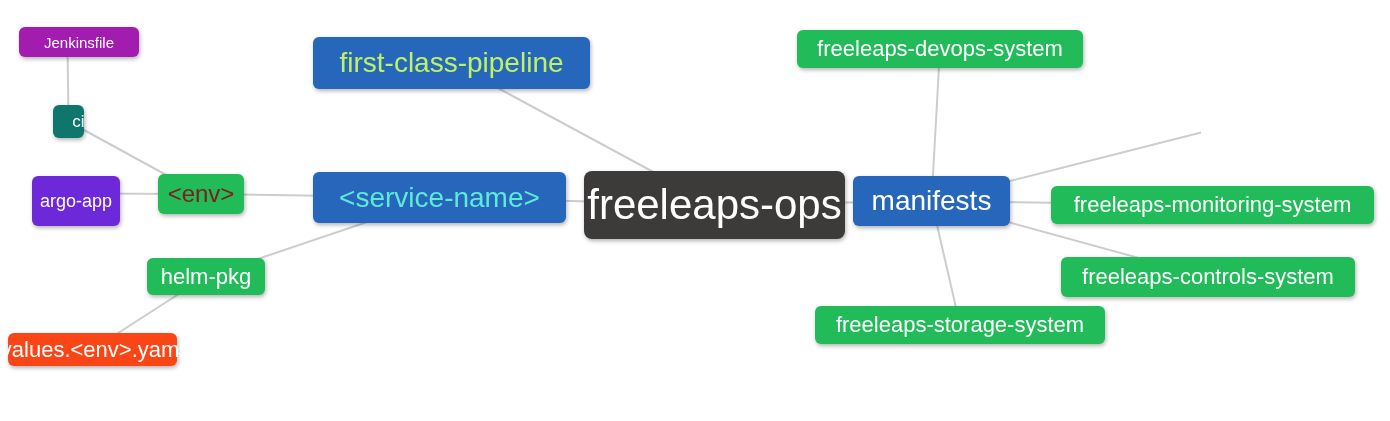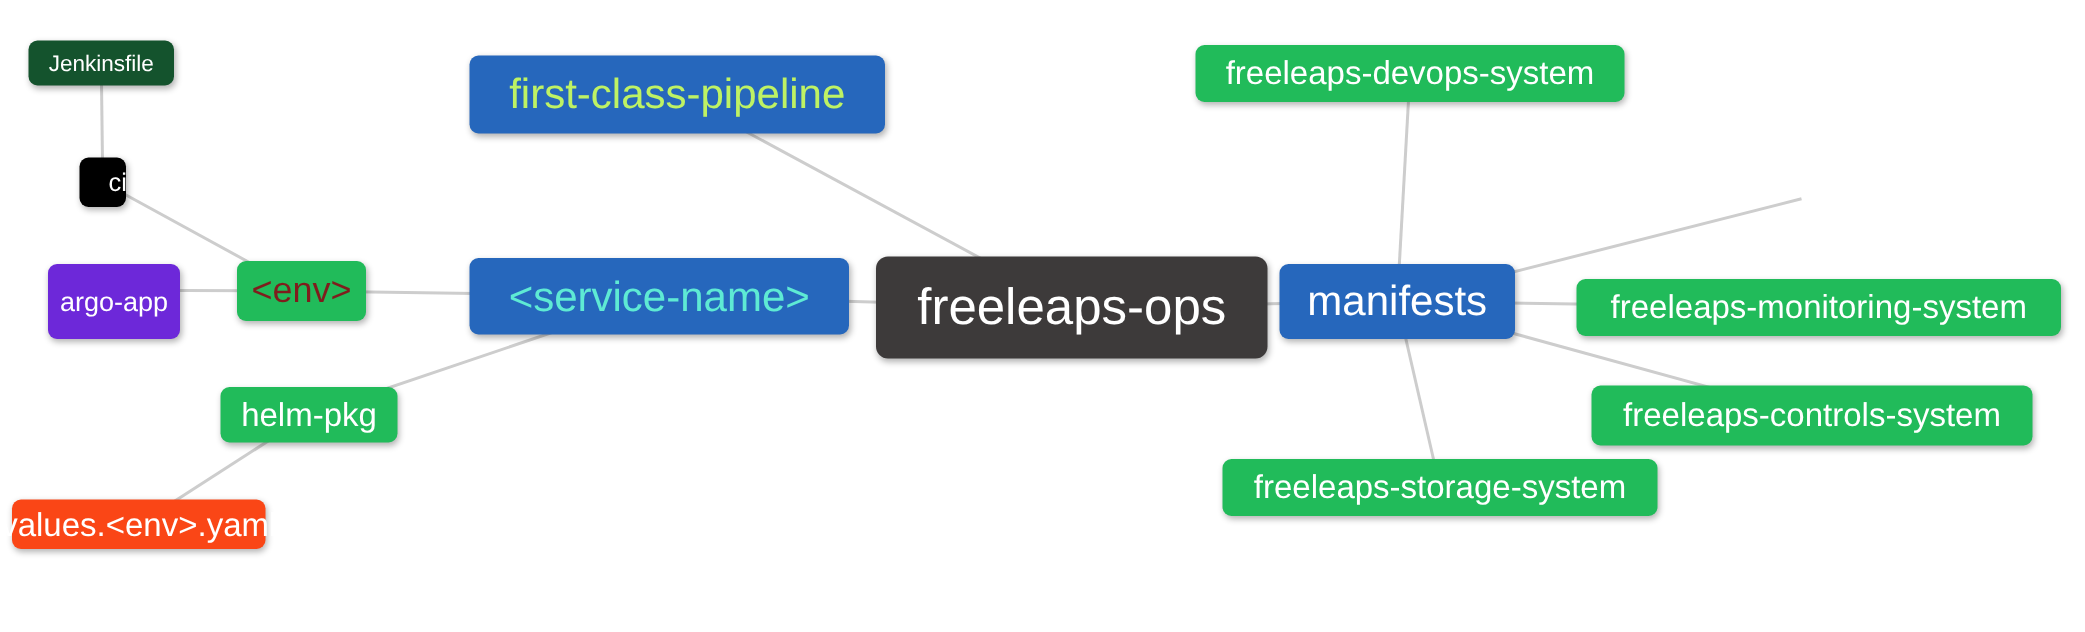--- a/index.html
+++ b/index.html
@@ -64,42 +64,42 @@
       <line x1="451.5" y1="63" x2="714.5" y2="205" stroke="#CDCDCD" stroke-width="2"></line>
       <line x1="439.5" y1="197.5" x2="714.5" y2="205" stroke="#CDCDCD" stroke-width="2"></line>
       <line x1="714.5" y1="205" x2="931.5" y2="201" stroke="#CDCDCD" stroke-width="2"></line>
       <line x1="931.5" y1="201" x2="940" y2="49" stroke="#CDCDCD" stroke-width="2"></line>
       <line x1="931.5" y1="201" x2="1201" y2="132.5" stroke="#CDCDCD" stroke-width="2"></line>
       <line x1="931.5" y1="201" x2="1212.5" y2="205" stroke="#CDCDCD" stroke-width="2"></line>
       <line x1="931.5" y1="201" x2="1208" y2="277" stroke="#CDCDCD" stroke-width="2"></line>
       <line x1="931.5" y1="201" x2="960" y2="325" stroke="#CDCDCD" stroke-width="2"></line>
     </svg>
   <div class="node-layer">
-      <div class="node root" style="left: 584px; top: 171px; width: 261px; height: 68px; font-size: 34px; background: rgb(61, 58, 58); color: rgb(255, 255, 255);">
+      <div class="node root" style="left: 584px; top: 171px; width: 261px; height: 68px; font-size: 42px; background: rgb(61, 58, 58); color: rgb(255, 255, 255);">
         <span>freeleaps-ops</span>
       </div>
       <div class="node" style="left: 313px; top: 37px; width: 277px; height: 52px; font-size: 28px; background: rgb(38, 103, 188); color: #bef264;">
         <span>first-class-pipeline</span>
       </div>
       <div class="node" style="left: 313px; top: 172px; width: 253px; height: 51px; font-size: 28px; background: rgb(38, 103, 188); color: #5eead4;">
         <span>&lt;service-name&gt;</span>
       </div>
       <div class="node" style="left: 853px; top: 176px; width: 157px; height: 50px; font-size: 28px; background: rgb(38, 103, 188); color: rgb(255, 255, 255);">
         <span>manifests</span>
       </div>
       <div class="node" style="left: 158px; top: 174px; width: 86px; height: 40px; font-size: 24px; background: rgb(33, 187, 90); color: #7f1d1d;">
         <span>&lt;env&gt;</span>
       </div>
       <div class="node" style="left: 147px; top: 258px; width: 118px; height: 37px; font-size: 22px; background: rgb(33, 187, 90); color: rgb(255, 255, 255);">
         <span>helm-pkg</span>
       </div>
-      <div class="node" style="left: 19px; top: 27px; width: 97px; height: 30px; font-size: 15px; background: #14532d; color: rgb(255, 255, 255);">
+      <div class="node" style="left: 19px; top: 27px; width: 120px; height: 30px; font-size: 15px; background: #a21caf; color: rgb(255, 255, 255);">
         <span>Jenkinsfile</span>
       </div>
-      <div class="node" style="left: 53px; top: 105px; width: 31px; height: 33px; font-size: 17px; background: #000000; color: rgb(255, 255, 255); padding-left: 20px;">
+      <div class="node" style="left: 53px; top: 105px; width: 31px; height: 33px; font-size: 17px; background: #0f766e; color: rgb(255, 255, 255); padding-left: 20px;">
         <span>ci</span>
       </div>
       <div class="node" style="left: 32px; top: 176px; width: 88px; height: 50px; font-size: 18px; background: #6d28d9; color: rgb(255, 255, 255);">
         <span>argo-app</span>
       </div>
       <div class="node" style="left: 8px; top: 333px; width: 169px; height: 33px; font-size: 22px; background: rgb(250, 70, 22); color: rgb(255, 255, 255);">
         <span>values.&lt;env&gt;.yaml</span>
       </div>
       <div class="node" style="left: 797px; top: 30px; width: 286px; height: 38px; font-size: 22px; background: rgb(33, 187, 90); color: rgb(255, 255, 255);">
         <span>freeleaps-devops-system</span>

